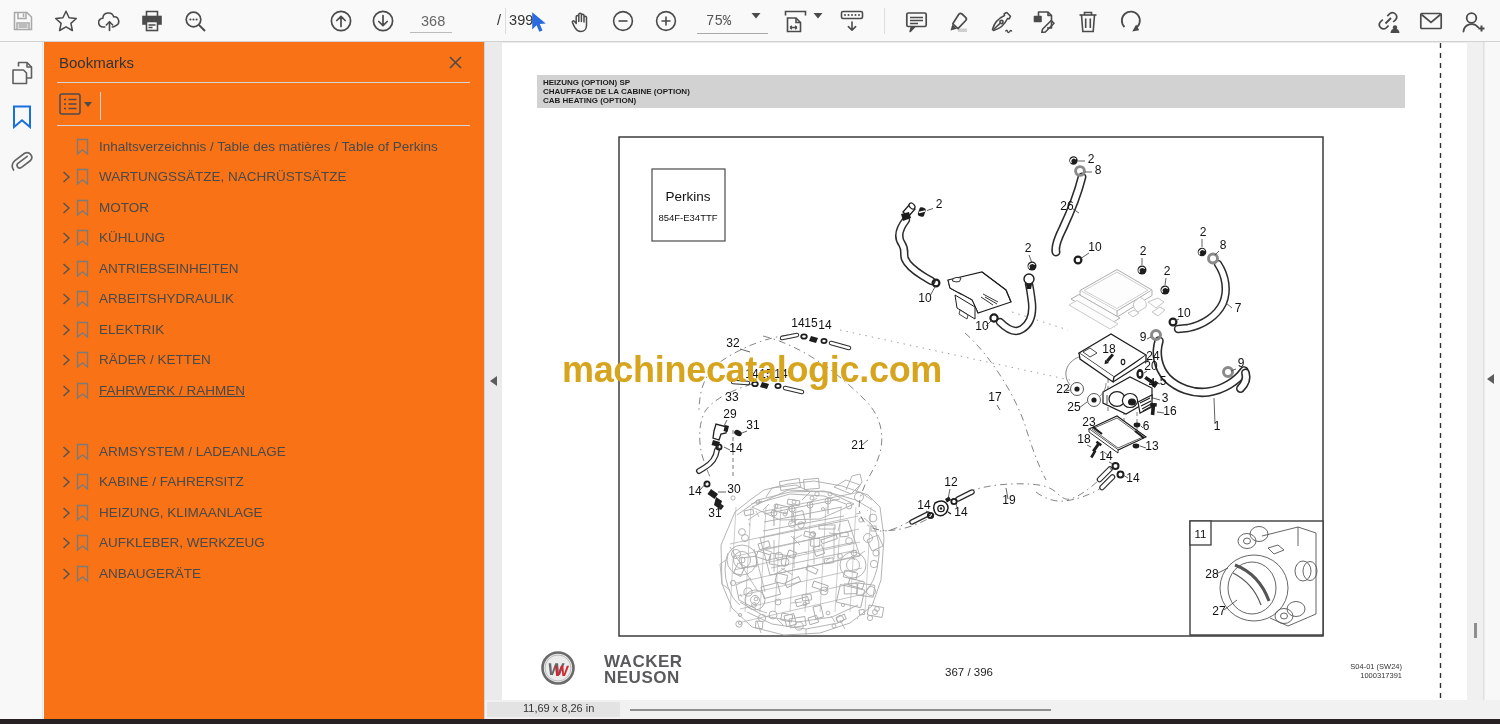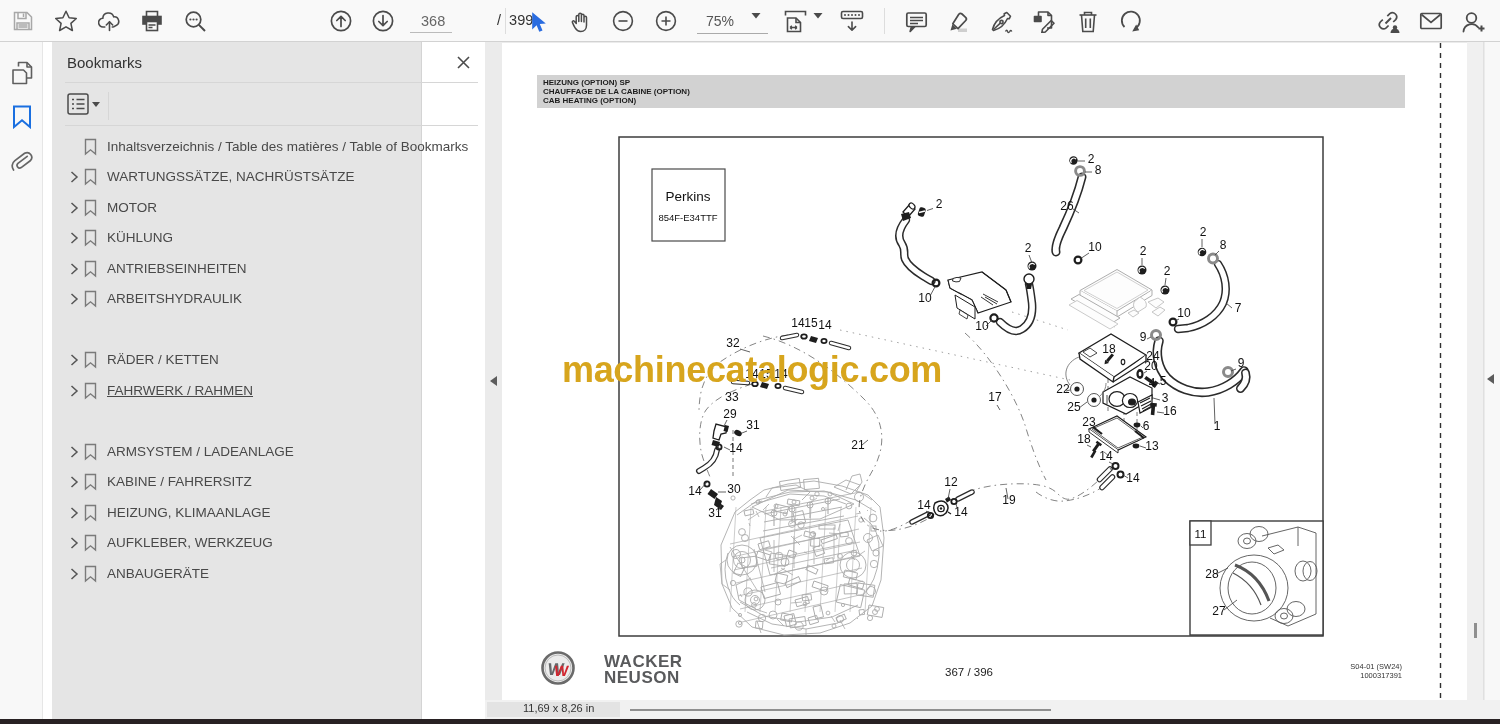--- a/index.html
+++ b/index.html
@@ -3,21 +3,21 @@
 <style>
 *{margin:0;padding:0;box-sizing:border-box;}
 body{font-family:"Liberation Sans",sans-serif;background:#fff;}
 #root{position:relative;width:1500px;height:724px;overflow:hidden;background:#fff;padding-left:28px;}
 .abs{position:absolute;}
 #toolbar{position:absolute;left:0;top:0;width:1500px;height:42px;background:#f9f9f9;border-bottom:1px solid #d2d2d2;}
 .ti{position:absolute;top:10px;}
 #docbg{position:absolute;left:485px;top:42px;width:1015px;height:677px;background:#ebebeb;}
 #page{position:absolute;left:502px;top:43px;width:965px;height:657px;background:#ffffff;}
 #rail{position:absolute;left:0;top:42px;width:43px;height:677px;background:#f8f8f8;border-right:1px solid #e6e6e6;}
-#panel{position:absolute;left:52px;top:42px;width:370px;height:677px;background:#e5e5e5;border-right:1px solid #d4d4d4;}
+#panel{position:absolute;left:44px;top:42px;width:441px;height:677px;background:#f97316;border-right:1px solid #d4d4d4;}
 #vtrack{position:absolute;left:1467px;top:42px;width:17px;height:677px;background:#f0f0f0;border-right:1px solid #e0e0e0;}
 #vthumb{position:absolute;left:1474px;top:623px;width:3px;height:15px;background:#8f8f8f;}
 #rgut{position:absolute;left:1485px;top:42px;width:15px;height:677px;background:#f8f8f8;}
 #bstrip{position:absolute;left:485px;top:700px;width:1015px;height:19px;background:#f1f1f1;}
 #sizechip{position:absolute;left:487px;top:702px;width:133px;height:15px;background:#e3e3e3;}
 #sizetxt{position:absolute;left:523px;top:702px;font-size:11px;color:#333;}
 #hthumb{position:absolute;left:630px;top:709px;width:421px;height:2px;background:#8f8f8f;}
 #bottombar{position:absolute;left:0;top:719px;width:1500px;height:5px;background:#282123;}
 .bkrow{position:absolute;left:0;height:20px;width:441px;font-size:13.5px;color:#494949;white-space:nowrap;}
 .bkrow .txt{position:absolute;left:55px;top:2px;}
@@ -95,21 +95,21 @@
           <circle cx="11" cy="11" r="9.4"></circle>
           <path d="M6.5 11 h9"></path>
         </g>
       </svg>
       <svg class="ti" style="left:655px" width="22" height="22" viewBox="0 0 22 22">
         <g fill="none" stroke="#4b4b4b" stroke-width="1.6">
           <circle cx="11" cy="11" r="9.4"></circle>
           <path d="M6.5 11 h9 M11 6.5 v9"></path>
         </g>
       </svg>
-      <div class="abs" style="left:706px;top:13px;font-size:14px;color:#555;">75%</div>
+      <div class="abs" style="left:706px;top:13px;font-size:14px;color:#555;font-family:Liberation Mono, monospace;">75%</div>
       <svg class="ti" style="left:750px" width="12" height="10" viewBox="0 0 12 10">
         <polygon points="1.5,3 10.5,3 6,8.5" fill="#4b4b4b"></polygon>
       </svg>
       <div class="abs" style="left:697px;top:33px;width:71px;height:1px;background:#aaa;"></div>
       <svg class="ti" style="left:784px" width="24" height="23" viewBox="0 0 24 23">
         <g fill="none" stroke="#4b4b4b" stroke-width="1.6">
           <path d="M1.5 5.5 V1.5 H21.5 V5.5"></path>
           <path d="M3.5 8 H12 L16.5 12.5 V21.5 H3.5 Z"></path>
           <path d="M12 8 V12.5 H16.5"></path>
           <path d="M6 17.5 h7 M6 17.5 l1.8-1.8 M6 17.5 l1.8 1.8 M13 17.5 l-1.8-1.8 M13 17.5 l-1.8 1.8" stroke-width="1.3"></path>
@@ -228,21 +228,21 @@
           <path d="M5 6.5 h2 M9.5 6.5 h8 M5 11 h2 M9.5 11 h8 M5 15.5 h2 M9.5 15.5 h8" stroke-width="1.3"></path>
         </g>
         <polygon points="25,9 33,9 29,14" fill="#4b4b4b"></polygon>
       </svg>
       <div class="abs" style="left:56px;top:50px;width:1px;height:28px;background:#d6d6d6;"></div>
       <div class="abs" style="left:13px;top:83px;width:413px;height:1px;background:#d6d6d6;"></div>
       <div class="bkrow" style="top:94.7px">
         <svg style="left:31px;top:1px" width="15" height="18" viewBox="0 0 15 18">
           <path d="M2.5 1.5 H12.5 V16 L7.5 11.8 L2.5 16 Z" fill="none" stroke="#7a7a7a" stroke-width="1.4"></path>
         </svg>
-        <span class="txt" style="">Inhaltsverzeichnis / Table des matières / Table of Bookmarks</span>
+        <span class="txt" style="">Inhaltsverzeichnis / Table des matières / Table of Perkins</span>
       </div>
       <div class="bkrow" style="top:125.2px">
         <svg style="left:17px;top:3px" width="10" height="14" viewBox="0 0 10 14">
           <polyline points="2.5,2 8,7 2.5,12" fill="none" stroke="#555" stroke-width="1.5"></polyline>
         </svg>
         <svg style="left:31px;top:1px" width="15" height="18" viewBox="0 0 15 18">
           <path d="M2.5 1.5 H12.5 V16 L7.5 11.8 L2.5 16 Z" fill="none" stroke="#7a7a7a" stroke-width="1.4"></path>
         </svg>
         <span class="txt" style="">WARTUNGSSÄTZE, NACHRÜSTSÄTZE</span>
       </div>
@@ -274,20 +274,29 @@
         <span class="txt" style="">ANTRIEBSEINHEITEN</span>
       </div>
       <div class="bkrow" style="top:247.2px">
         <svg style="left:17px;top:3px" width="10" height="14" viewBox="0 0 10 14">
           <polyline points="2.5,2 8,7 2.5,12" fill="none" stroke="#555" stroke-width="1.5"></polyline>
         </svg>
         <svg style="left:31px;top:1px" width="15" height="18" viewBox="0 0 15 18">
           <path d="M2.5 1.5 H12.5 V16 L7.5 11.8 L2.5 16 Z" fill="none" stroke="#7a7a7a" stroke-width="1.4"></path>
         </svg>
         <span class="txt" style="">ARBEITSHYDRAULIK</span>
+      </div>
+      <div class="bkrow" style="top:277.7px">
+        <svg style="left:17px;top:3px" width="10" height="14" viewBox="0 0 10 14">
+          <polyline points="2.5,2 8,7 2.5,12" fill="none" stroke="#555" stroke-width="1.5"></polyline>
+        </svg>
+        <svg style="left:31px;top:1px" width="15" height="18" viewBox="0 0 15 18">
+          <path d="M2.5 1.5 H12.5 V16 L7.5 11.8 L2.5 16 Z" fill="none" stroke="#7a7a7a" stroke-width="1.4"></path>
+        </svg>
+        <span class="txt" style="">ELEKTRIK</span>
       </div>
       <div class="bkrow" style="top:308.2px">
         <svg style="left:17px;top:3px" width="10" height="14" viewBox="0 0 10 14">
           <polyline points="2.5,2 8,7 2.5,12" fill="none" stroke="#555" stroke-width="1.5"></polyline>
         </svg>
         <svg style="left:31px;top:1px" width="15" height="18" viewBox="0 0 15 18">
           <path d="M2.5 1.5 H12.5 V16 L7.5 11.8 L2.5 16 Z" fill="none" stroke="#7a7a7a" stroke-width="1.4"></path>
         </svg>
         <span class="txt" style="">RÄDER / KETTEN</span>
       </div>

